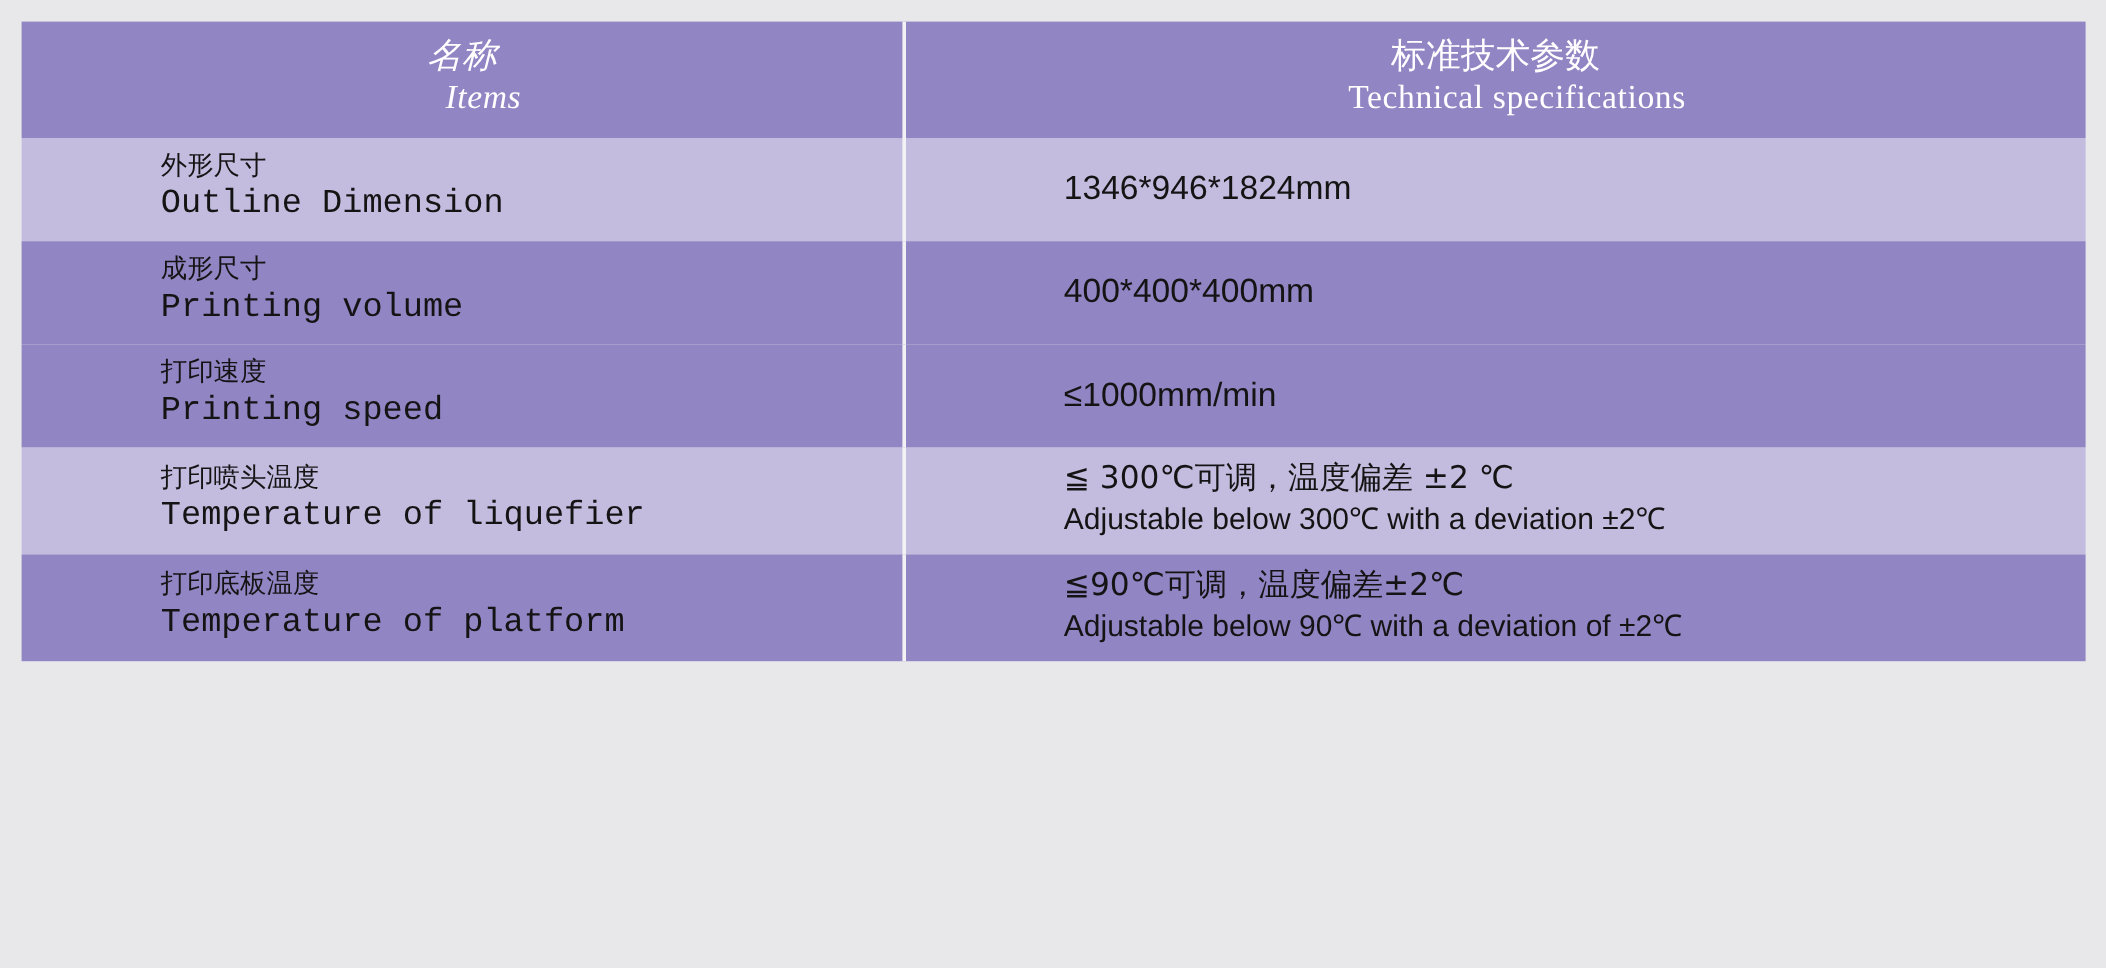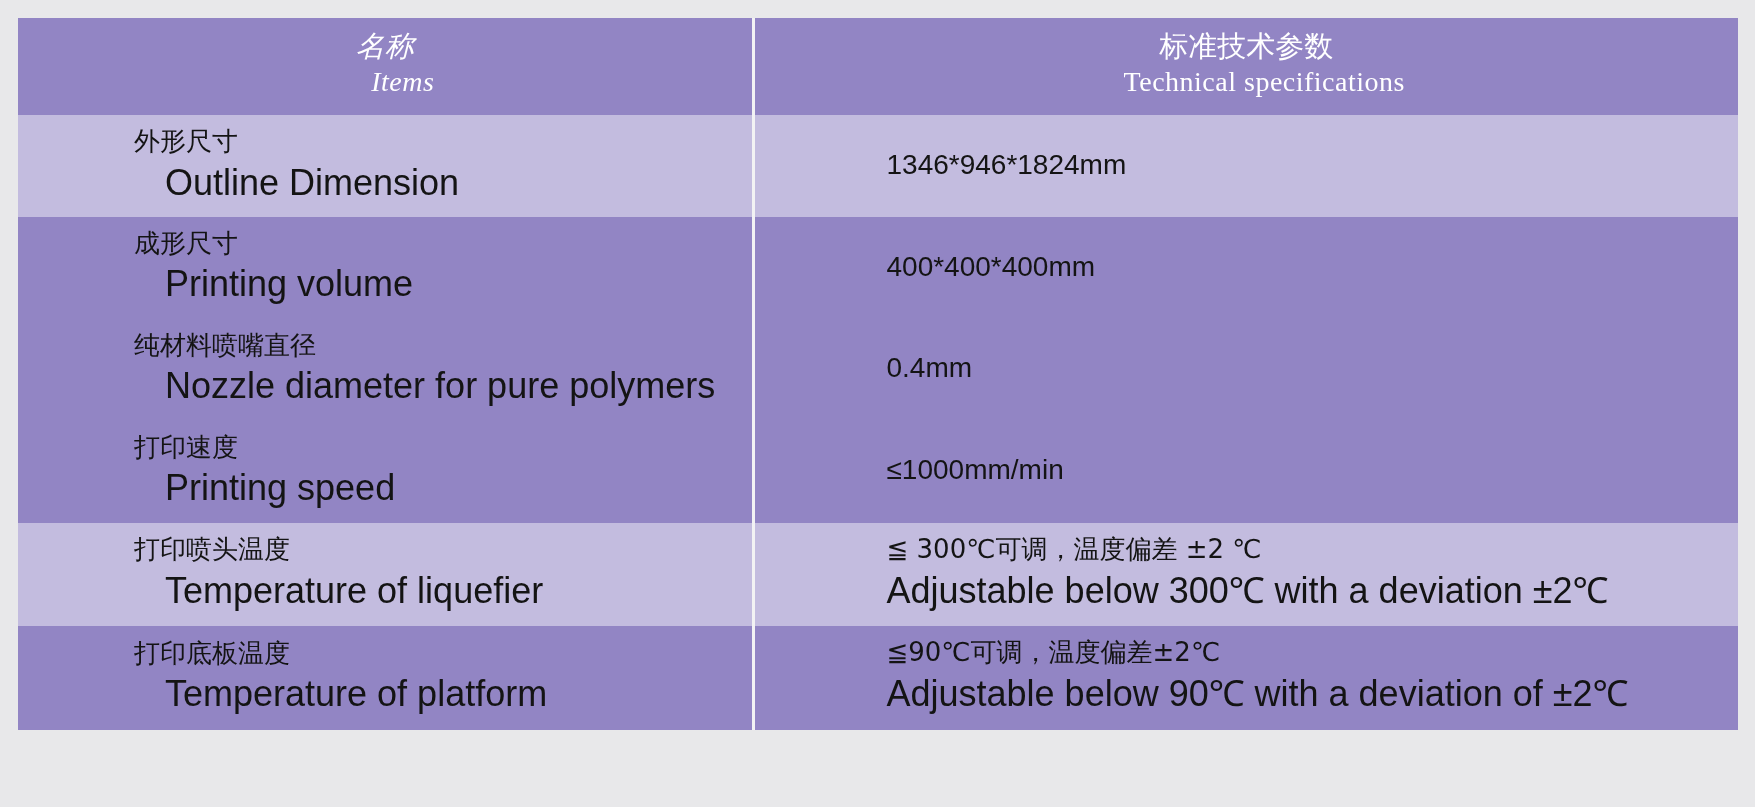--- a/index.html
+++ b/index.html
@@ -58,41 +58,40 @@
     padding: 9px 0 11px 0;
   }
   tbody td.items {
     padding-left: 116px;
     border-right: 3px solid #f2f2f4;
   }
   tbody td.spec-val {
     padding-left: 132px;
   }
   .cn {
-    font-size: 26px;
+    font-size: 22px;
     line-height: 1.32;
     font-family: "DejaVu Sans", sans-serif;
   }
   .en {
-    font-size: 36px;
+    font-size: 28px;
     line-height: 1.32;
-    font-family: Liberation Sans, sans-serif;
-    margin-left: 31px;
+    font-family: Liberation Mono, monospace;
   }
   .val-single {
     font-size: 28px;
     line-height: 1.32;
   }
   .val-line {
     font-size: 26px;
     line-height: 1.35;
     font-family: "DejaVu Sans", sans-serif;
   }
   .val-line2 {
-    font-size: 36px;
+    font-size: 25px;
     line-height: 1.35;
     font-family: "Liberation Sans", sans-serif;
   }
 </style>
 </head>
 <body>
 
 <div id="spec-wrap">
   <table class="spec">
     <colgroup>
@@ -127,29 +126,20 @@
         <td class="items">
           <div class="cn">成形尺寸</div>
           <div class="en">Printing volume</div>
         </td>
         <td class="spec-val">
           <div class="val-single">400*400*400mm</div>
         </td>
       </tr>
 
 
-      <tr class="even">
-        <td class="items">
-          <div class="cn">纯材料喷嘴直径</div>
-          <div class="en">Nozzle diameter for pure polymers</div>
-        </td>
-        <td class="spec-val">
-          <div class="val-single">0.4mm</div>
-        </td>
-      </tr>
 
 
       <tr class="even">
         <td class="items">
           <div class="cn">打印速度</div>
           <div class="en">Printing speed</div>
         </td>
         <td class="spec-val">
           <div class="val-single">≤1000mm/min</div>
         </td>

